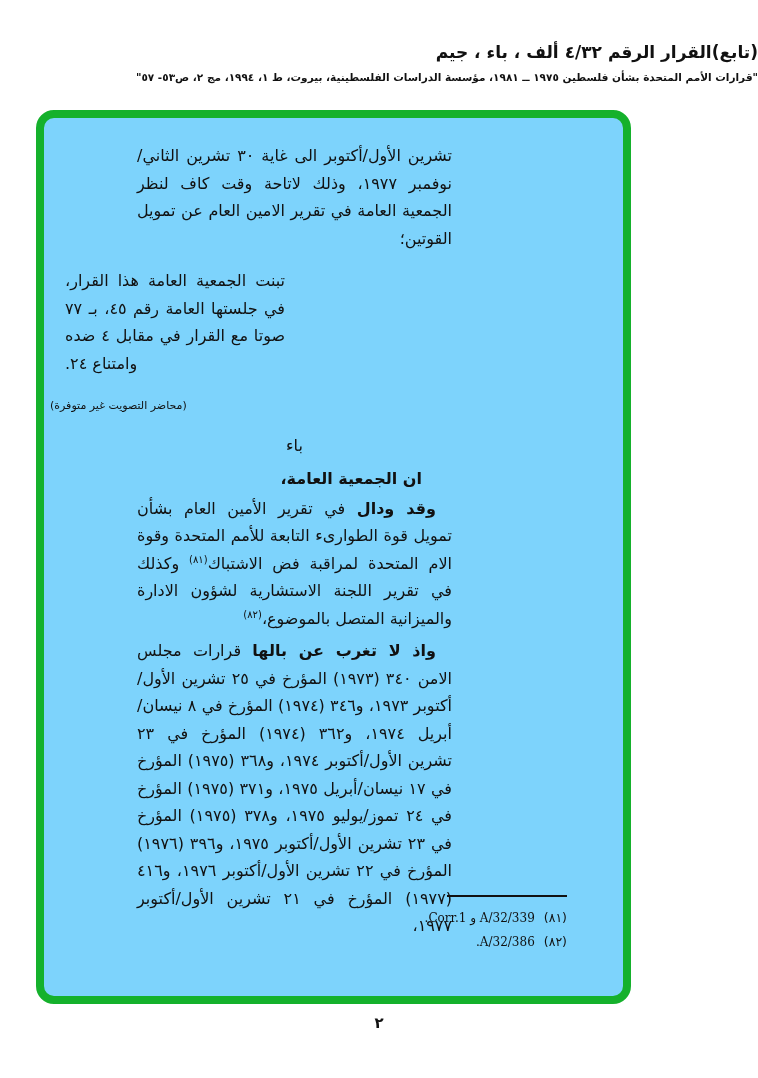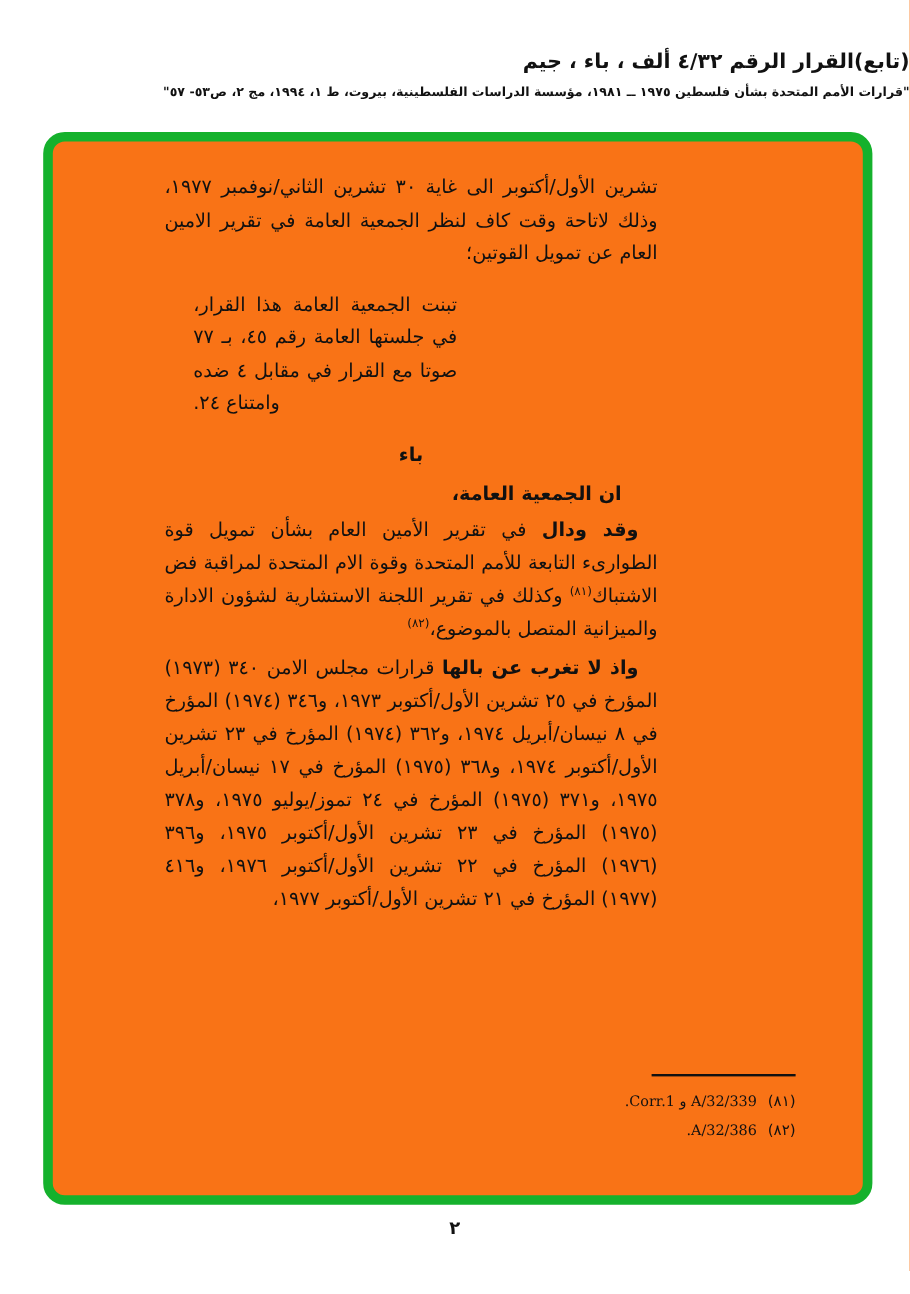--- a/index.html
+++ b/index.html
@@ -4,35 +4,35 @@
 <style>
   html,body{margin:0;padding:0;}
   body{
     width:758px;height:1078px;position:relative;background:#ffffff;
     font-family:"DejaVu Sans",sans-serif;color:#111;overflow:hidden;
   }
   .header{position:absolute;top:42px;left:0;right:0;direction:rtl;}
   .header-title{font-size:17px;font-weight:bold;letter-spacing:.2px;}
   .header-source{margin-top:9px;font-size:10.5px;font-weight:bold;}
   .green-box{
-    position:absolute;left:36px;top:110px;width:691px;height:894px;
-    box-sizing:border-box;border:8px solid #15b12c;border-radius:18px;background:#f97316;
+    position:absolute;left:36px;top:110px;width:595px;height:894px;
+    box-sizing:border-box;border:8px solid #15b12c;border-radius:18px;background:#7dd3fc;
   }
   .column{
     direction:rtl;text-align:justify;
     padding:24px 171px 0 93px;
     font-size:16px;line-height:27.5px;
   }
   .para{margin:0 0 5px 0;}
   .indent{text-indent:16px;}
   .bold-line{font-weight:bold;text-indent:30px;margin-bottom:2px;}
   .voting{width:250px;margin:2px 152px 6px 0;}
   .voting-text{margin:15px;text-align:justify;text-align-last:left;}
   .voting-note{margin:1px 0 0 0;font-size:11px;text-align:left;}
-  .section-heading{text-align:center;font-weight:bold;font-size:16px;margin:12px 0 6px 0;}
+  .section-heading{text-align:center;font-weight:normal;font-size:16px;margin:12px 0 6px 0;}
   .footnotes{position:absolute;right:56px;left:20px;bottom:42px;direction:rtl;text-align:right;}
   .fn-rule{width:120px;height:0;border-top:2px solid #111;margin:0 0 9px auto;}
   .fn-row{font-size:13px;line-height:23px;}
   .fn-marker{font-size:12.5px;margin-left:9px;}
   .fn-text{font-family:"DejaVu Serif","DejaVu Sans",serif;font-size:12px;}
   .fn-ref{font-size:10px;line-height:0;}
   .page-number{position:absolute;top:1014px;left:0;right:0;text-align:center;font-size:15px;font-weight:bold;}
 </style>
 </head>
 <body>
@@ -43,20 +43,21 @@
 </div>
 
 <div class="green-box" style="border-color: rgb(21, 177, 44);">
   <div class="column">
 
     <p class="para">تشرين الأول/أكتوبر الى غاية ٣٠ تشرين الثاني/نوفمبر ١٩٧٧، وذلك لاتاحة وقت كاف لنظر الجمعية العامة في تقرير الامين العام عن تمويل القوتين؛</p>
 
 
     <div class="voting">
       <p class="voting-text">تبنت الجمعية العامة هذا القرار، في جلستها العامة رقم ٤٥، بـ ٧٧ صوتا مع القرار في مقابل ٤ ضده وامتناع ٢٤.</p>
+      <p class="voting-note">(محاضر التصويت غير متوفرة)</p>
     </div>
 
     <div class="section-heading">باء</div>
 
     <p class="para bold-line">ان الجمعية العامة،</p>
 
     <p class="para indent">
       <b>وقد ودال</b><span> في تقرير الأمين العام بشأن تمويل قوة الطوارىء التابعة للأمم المتحدة وقوة الام المتحدة لمراقبة فض الاشتباك</span><sup class="fn-ref">(٨١)</sup><span> وكذلك في تقرير اللجنة الاستشارية لشؤون الادارة والميزانية المتصل بالموضوع،</span><sup class="fn-ref">(٨٢)</sup>
     </p>
 

